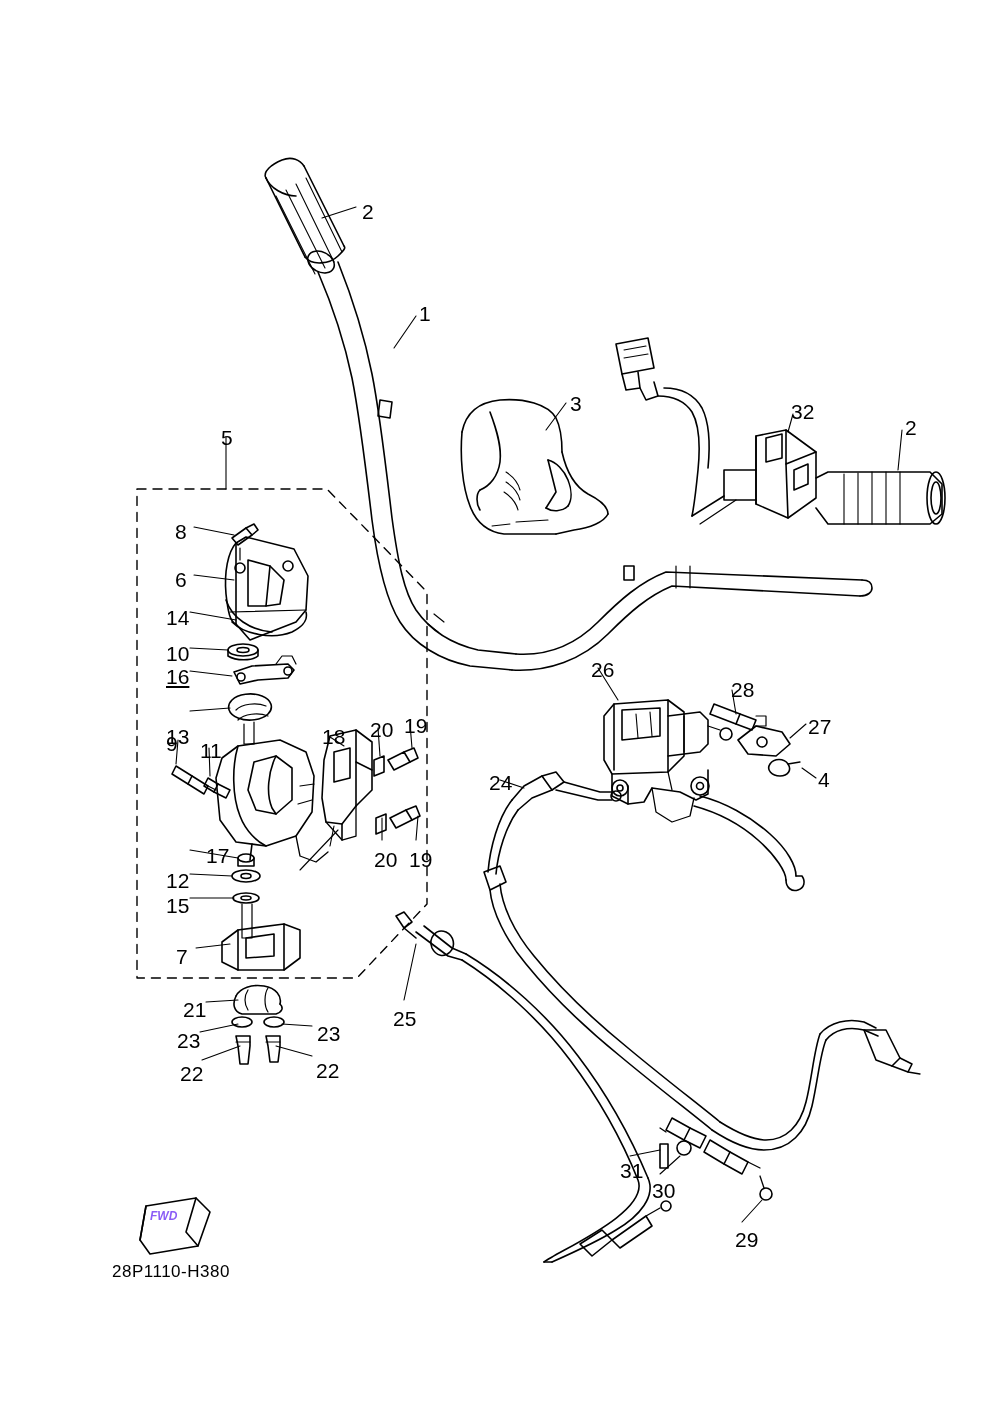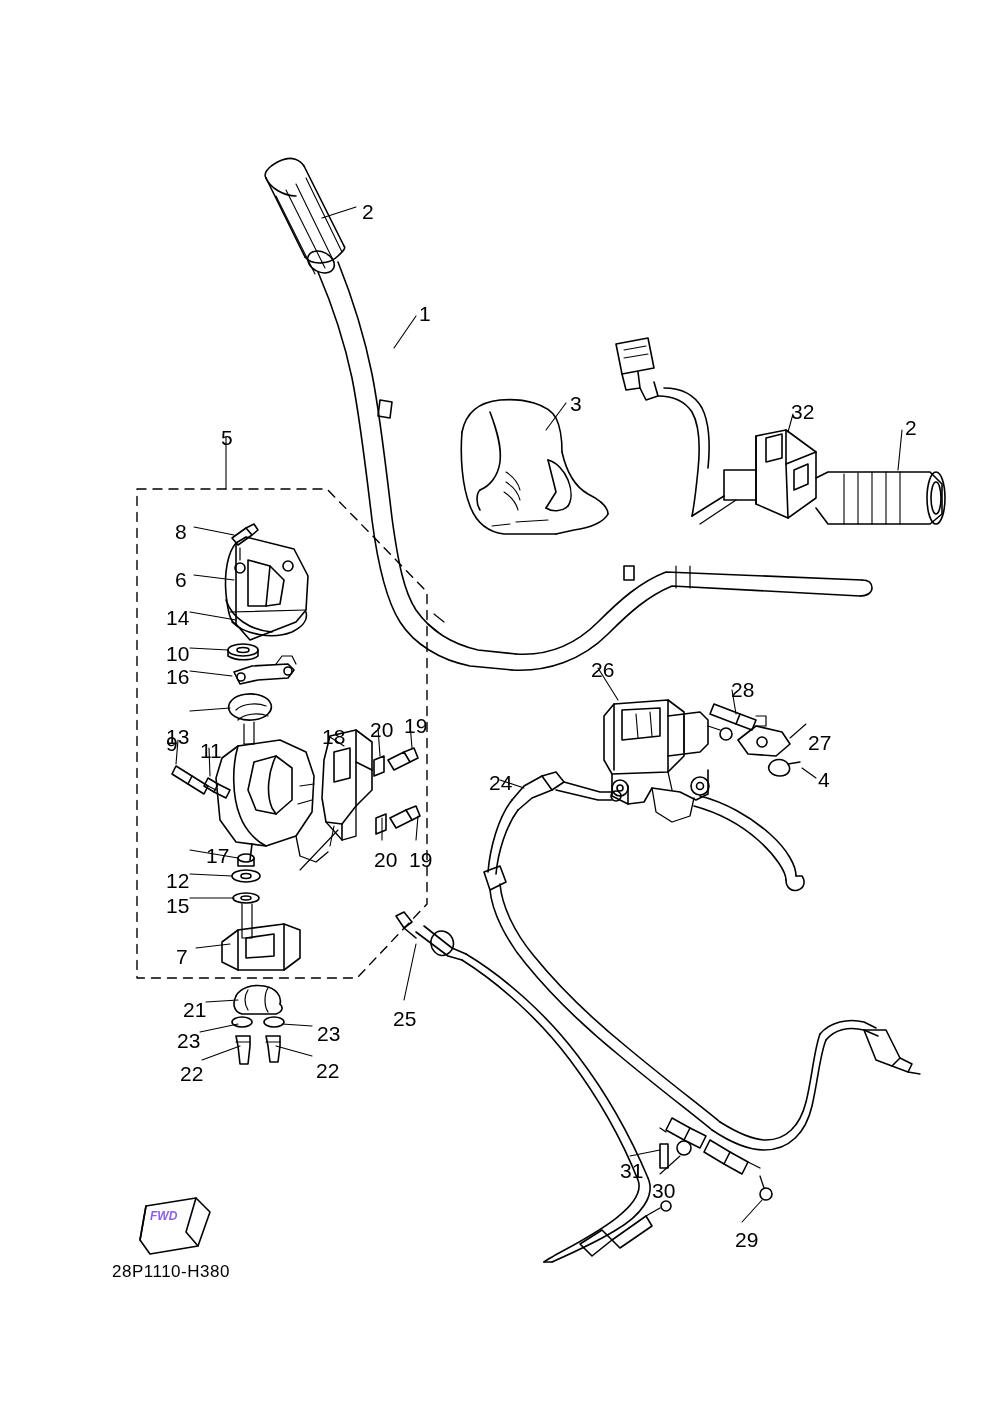--- a/index.html
+++ b/index.html
@@ -373,25 +373,25 @@
   <div class="callout" style="left:362px; top:201px;">2</div>
   <div class="callout" style="left:419px; top:303px;">1</div>
   <div class="callout" style="left:570px; top:393px;">3</div>
   <div class="callout" style="left:791px; top:401px;">32</div>
   <div class="callout" style="left:905px; top:417px;">2</div>
   <div class="callout" style="left:221px; top:427px;">5</div>
   <div class="callout" style="left:175px; top:521px;">8</div>
   <div class="callout" style="left:175px; top:569px;">6</div>
   <div class="callout" style="left:166px; top:607px;">14</div>
   <div class="callout" style="left:166px; top:643px;">10</div>
-  <div class="callout" style="left:166px; top:666px;">16</div>
+  <div class="callout" style="left:166px; top:666px;text-decoration:underline;">16</div>
   <div class="callout" style="left:166px; top:706px;margin-top:20px;">13</div>
   <div class="callout" style="left:591px; top:659px;">26</div>
   <div class="callout" style="left:731px; top:679px;">28</div>
-  <div class="callout" style="left:808px; top:716px;margin-top:16px;">27</div>
+  <div class="callout" style="left:808px; top:716px;">27</div>
   <div class="callout" style="left:322px; top:726px;">18</div>
   <div class="callout" style="left:370px; top:719px;">20</div>
   <div class="callout" style="left:404px; top:715px;">19</div>
   <div class="callout" style="left:166px; top:733px;">9</div>
   <div class="callout" style="left:200px; top:740px;">11</div>
   <div class="callout" style="left:489px; top:772px;">24</div>
   <div class="callout" style="left:818px; top:769px;">4</div>
   <div class="callout" style="left:374px; top:849px;">20</div>
   <div class="callout" style="left:409px; top:849px;">19</div>
   <div class="callout" style="left:166px; top:845px;margin-left:40px;">17</div>

